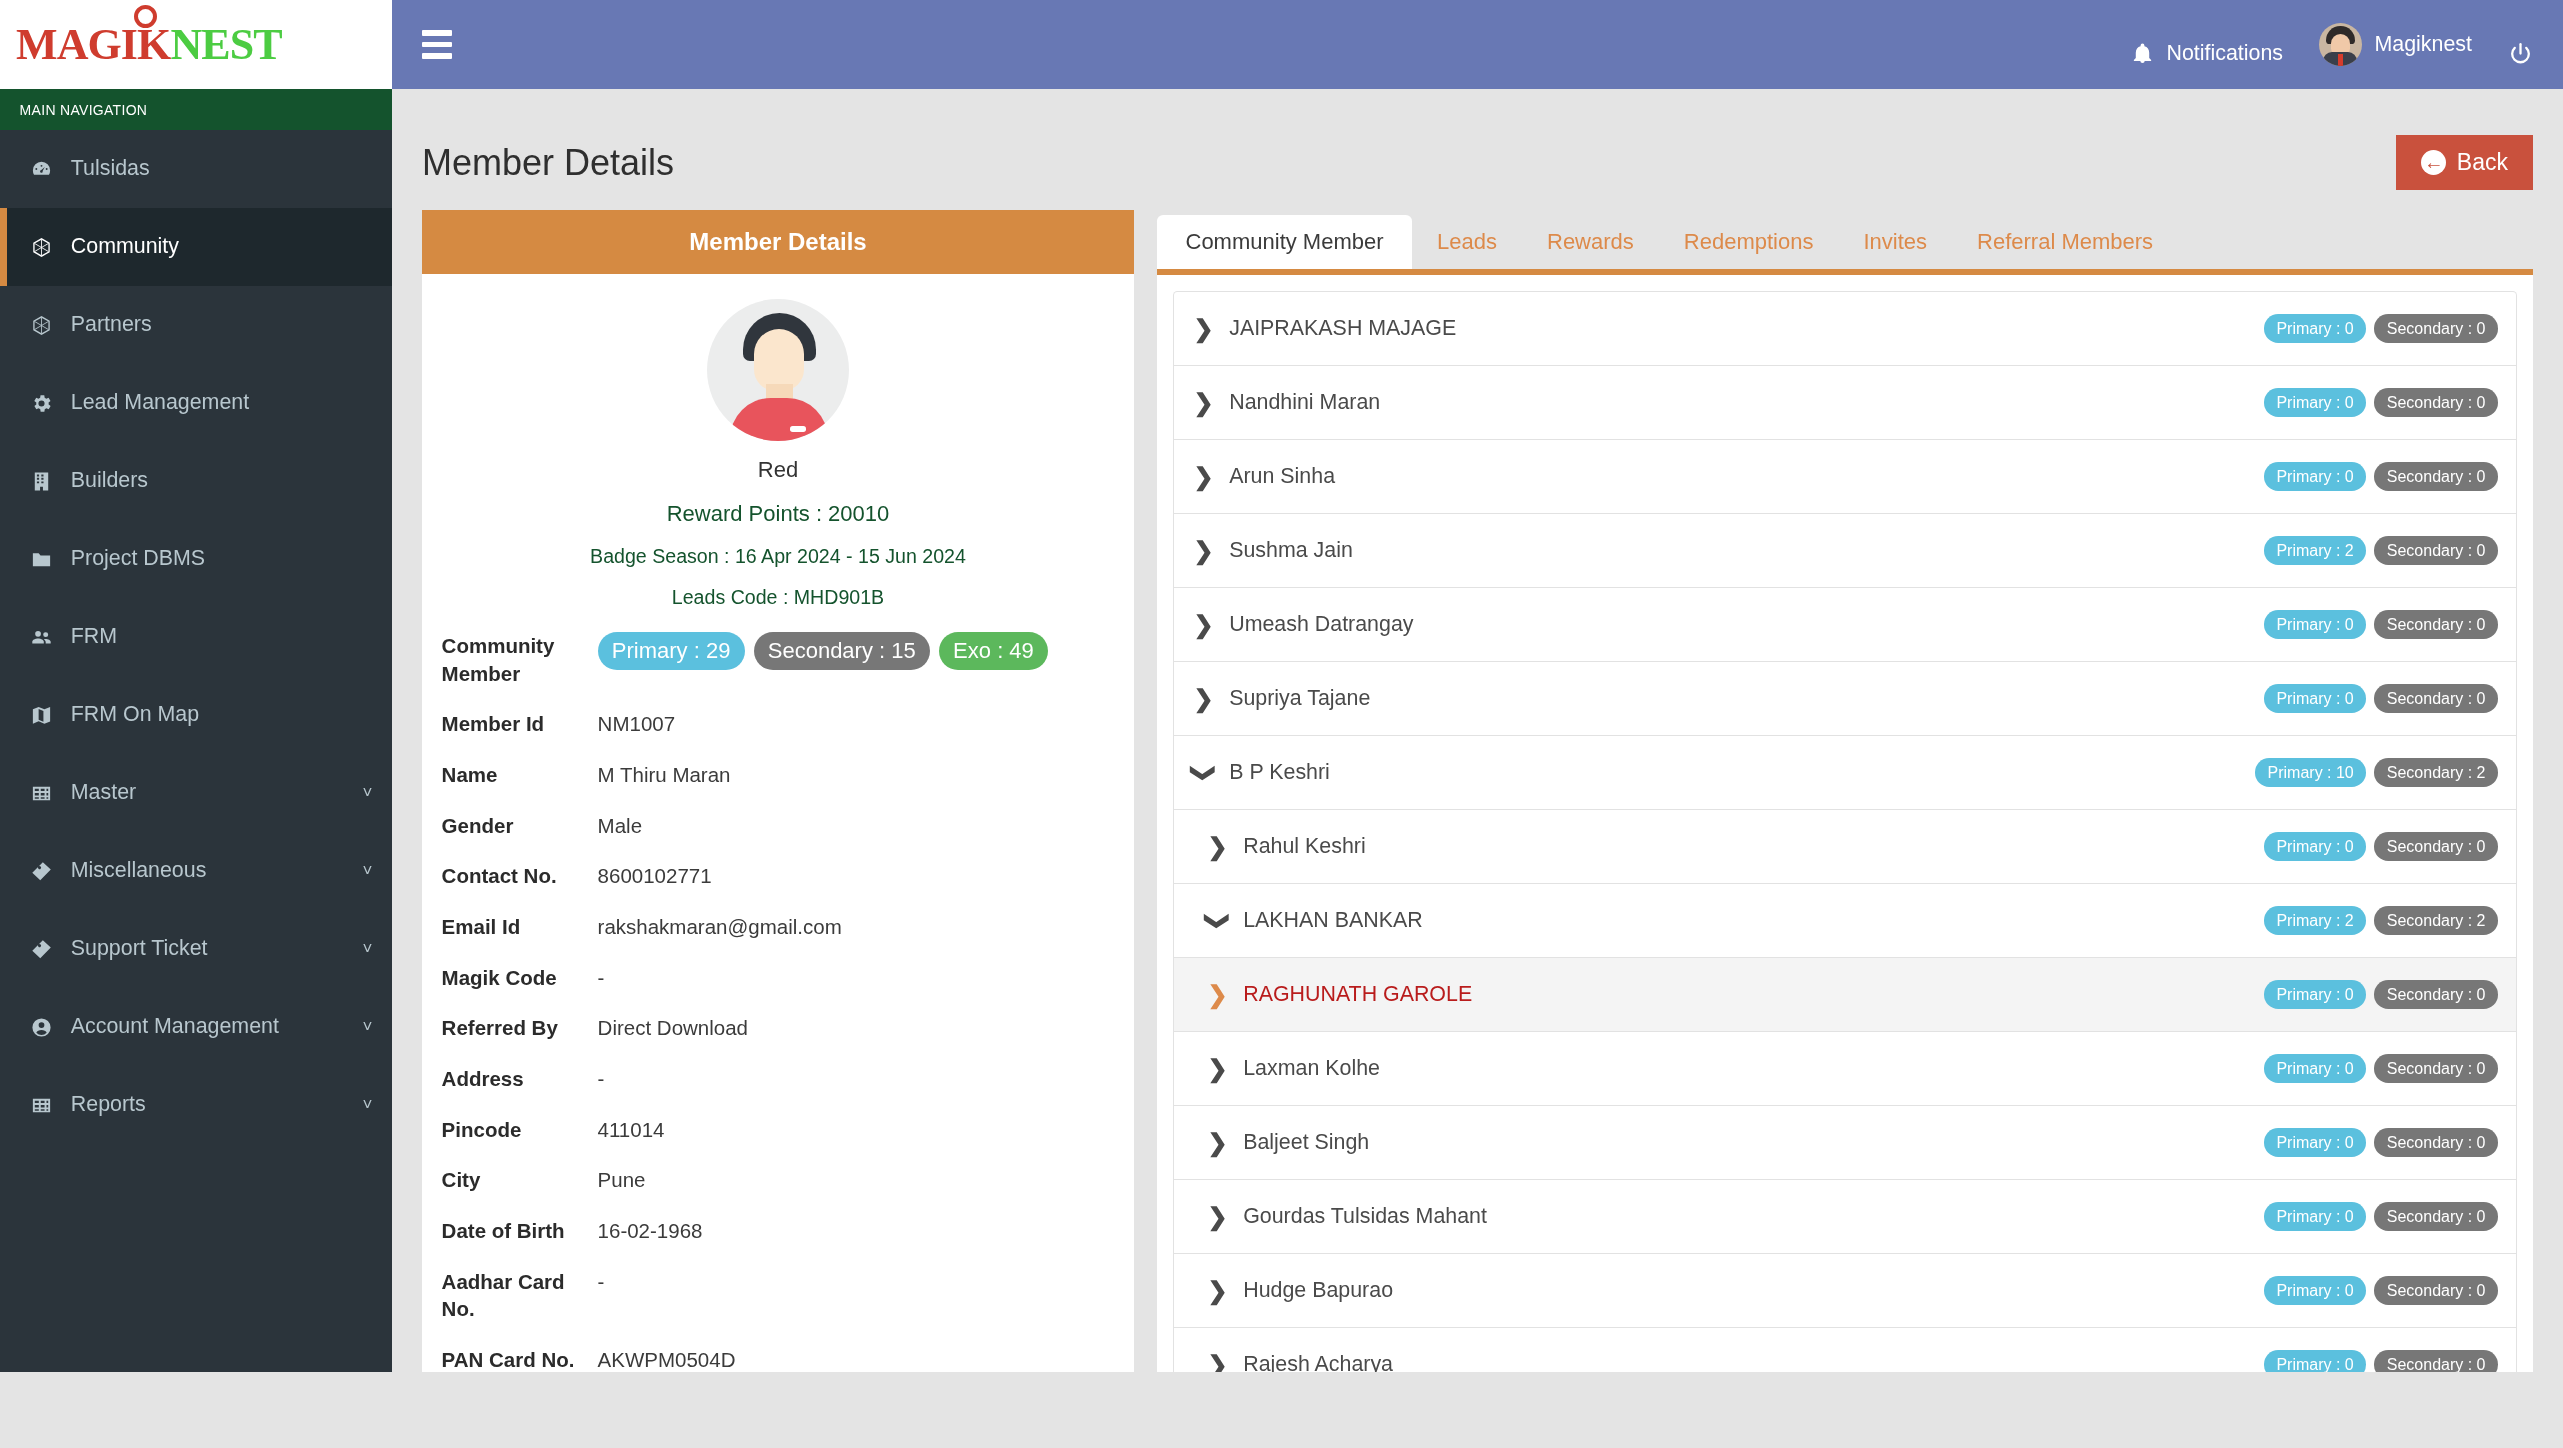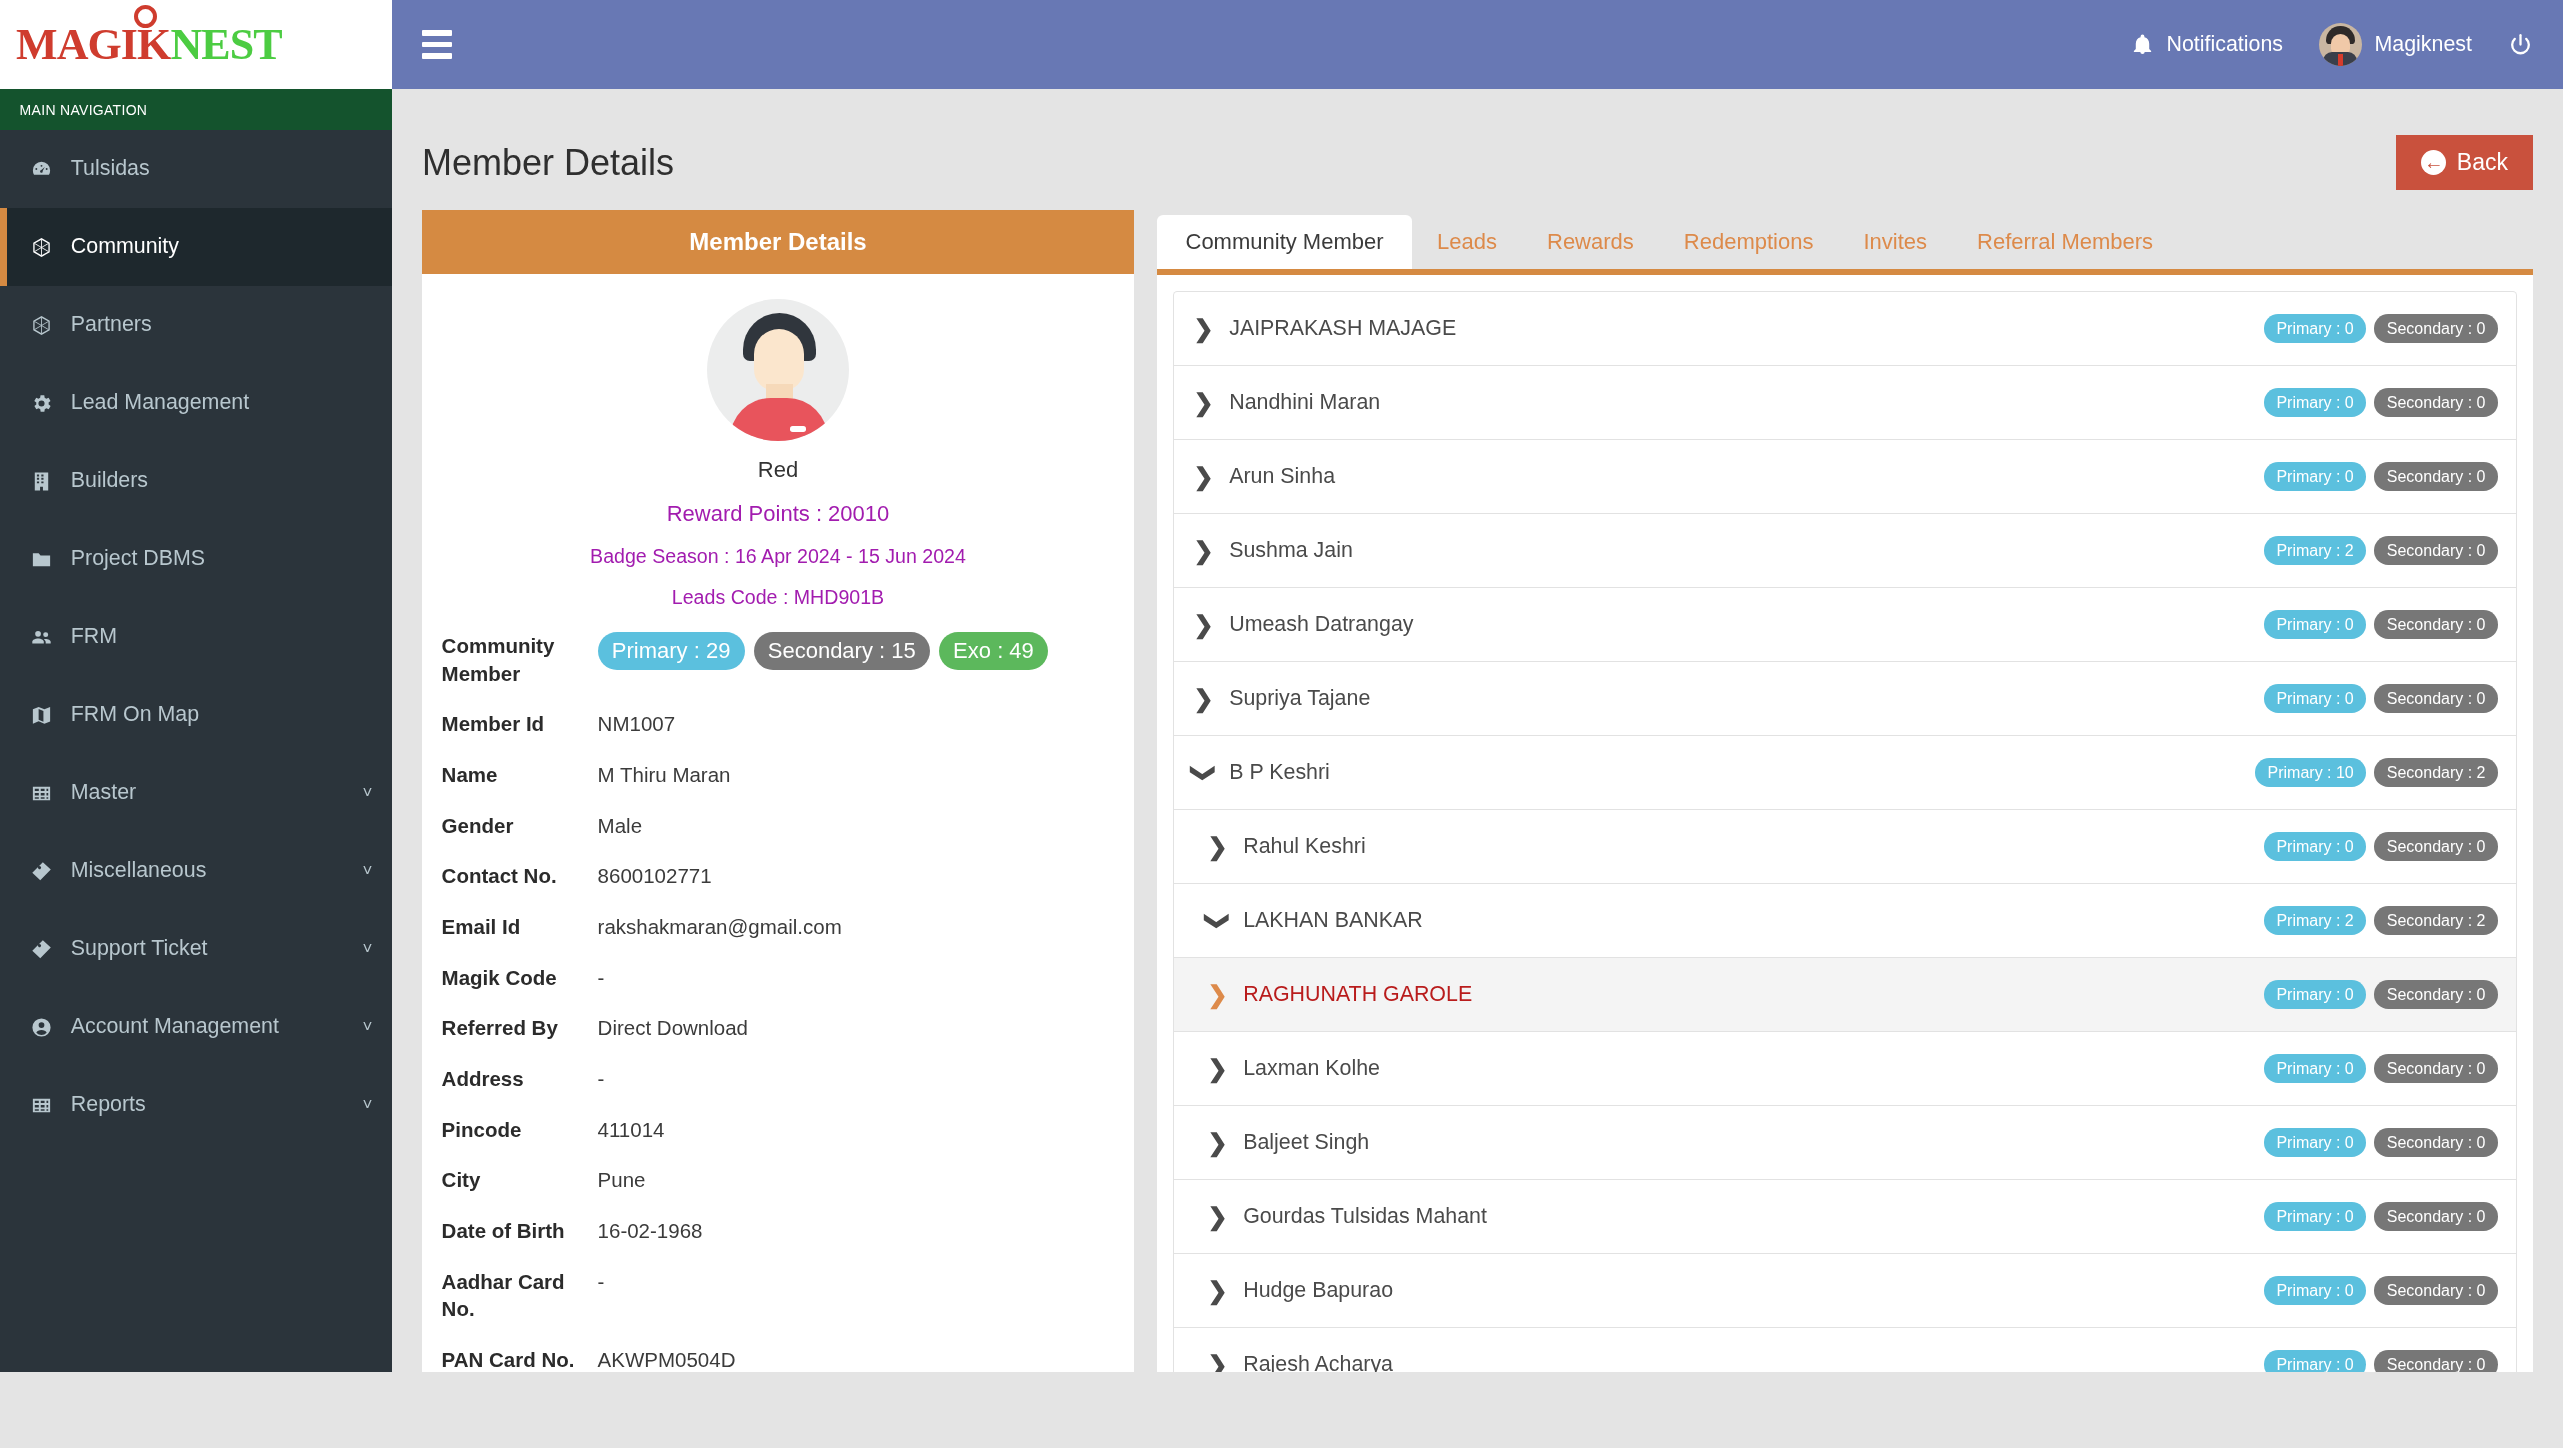--- a/index.html
+++ b/index.html
@@ -41,21 +41,21 @@
   .nav-label { line-height:1; }
 
   
   .main { flex:1; display:flex; flex-direction:column; min-width:0; background:#e4e4e4; }
   .topbar {
     height:89px; background:#6878b4; display:flex; align-items:center; padding:0 30px;
     color:#ffffff;
   }
   .hamburger { display:flex; flex-direction:column; gap:6.2px; width:30px; cursor:pointer; }
   .hamburger span { display:block; height:5.3px; background:#ffffff; border-radius:0.9px; }
-  .topbar-right { margin-left:auto; display:flex; align-items:center; gap:36px; }
+  .topbar-right { margin-left:auto; display:flex; align-items:flex-end; gap:36px; }
   .tb-item { display:flex; align-items:center; gap:12.5px; font-size:21.4px; color:#ffffff; }
   .avatar-sm {
     width:43px; height:43px; border-radius:50%; background:#c9b6a1; overflow:hidden; position:relative;
   }
   .avatar-sm .hair { position:absolute; top:2.7px; left:7.1px; width:28.5px; height:18px; background:#2f2a28; border-radius:14.2px 14.2px 3.6px 3.6px;}
   .avatar-sm .face { position:absolute; top:10.7px; left:11.6px; width:19.6px; height:22px; background:#f0c9a8; border-radius:9.8px 9.8px 8px 8px;}
   .avatar-sm .body { position:absolute; bottom:0; left:4.4px; width:34px; height:14.2px; background:#3a3f4a; border-radius:9px 9px 0 0;}
   .avatar-sm .tie  { position:absolute; bottom:0; left:18.7px; width:5.3px; height:12.5px; background:#d63c2c;}
 
   .content { flex:1; padding:16px 30px; overflow:hidden; }
@@ -75,21 +75,21 @@
   .card-head { background:#d58a42; color:#ffffff; text-align:center; font-size:24px; font-weight:700; padding:18px 0; }
   .card-body { padding:25px 19.6px 27px 19.6px; }
   .avatar-big { width:142px; height:142px; border-radius:50%; background:#eceded; margin:0 auto; position:relative; overflow:hidden; }
   .ab-hair { position:absolute; top:14.2px; left:36px; width:73px; height:48px; background:#30363d; border-radius:37px 37px 7.1px 7.1px;}
   .ab-face { position:absolute; top:30px; left:47px; width:50px; height:62px; background:#fbe6cd; border-radius:25px 25px 21.4px 21.4px;}
   .ab-neck { position:absolute; top:85px; left:59px; width:27px; height:19.6px; background:#f6d9b9;}
   .ab-body { position:absolute; bottom:0; left:23px; width:98px; height:43px; background:#e8545c; border-radius:41px 41px 0 0;}
   .ab-pocket{ position:absolute; bottom:9px; left:83px; width:16px; height:6.2px; background:#fff; border-radius:2.7px;}
 
   .m-name { text-align:center; font-size:22px; color:#333; margin-top:16px; }
-  .m-green { text-align:center; color:#a21caf; font-size:22px; margin-top:18px; }
+  .m-green { text-align:center; color:#14532d; font-size:22px; margin-top:18px; }
   .m-green.sm { font-size:19.6px; }
 
   .kv { display:flex; margin-top:23px; font-size:20.5px; align-items:flex-start; }
   .kv .k { width:156px; flex:0 0 156px; font-weight:700; color:#2b2b2b; line-height:1.35; }
   .kv .v { color:#3b3b3b; line-height:1.35; }
   .badges { display:flex; gap:9px; flex-wrap:wrap; }
   .badge { color:#fff; border-radius:19.6px; padding:5.3px 14.2px; font-size:22px; white-space:nowrap; line-height:1.25; }
   .b-info { background:#5bc0de; }
   .b-gray { background:#777777; }
   .b-green{ background:#5cb85c; }

